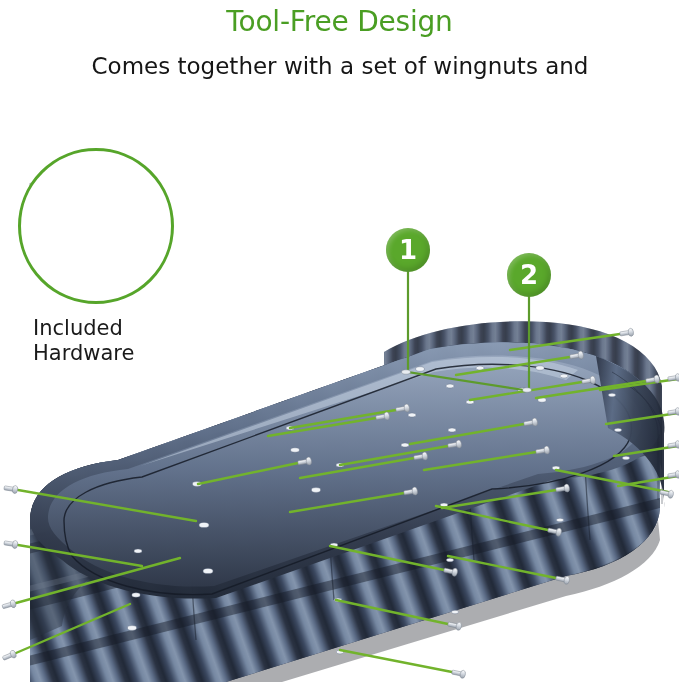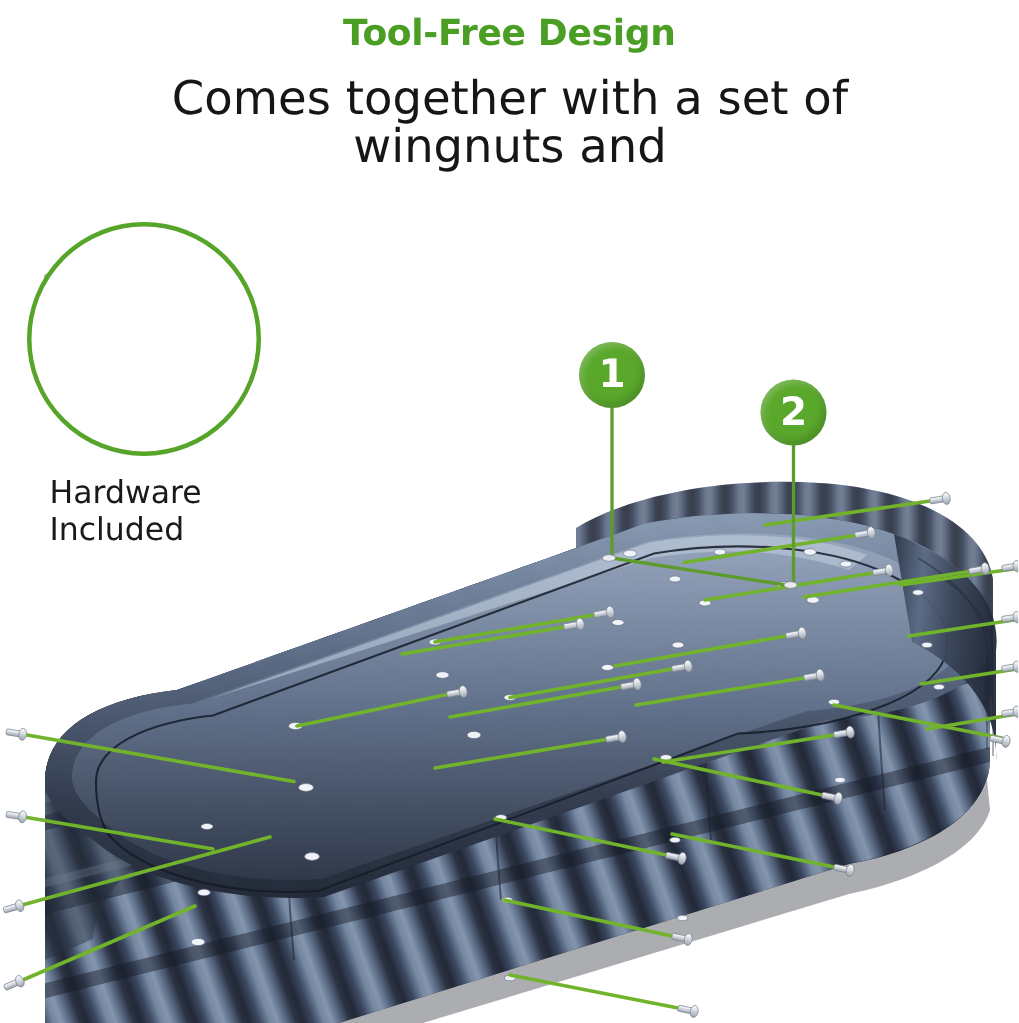--- a/index.html
+++ b/index.html
@@ -11,33 +11,33 @@
     overflow:hidden;
     position:relative;
   }
   #root{position:relative;width:679px;height:682px;overflow:hidden;background:#fff;}
 
   
   .headline{
     position:absolute;left:0;top:2px;width:679px;
     text-align:center;
     font-family:"DejaVu Sans","Liberation Sans",sans-serif;
-    font-weight:700;
-    font-size:24px;
+    font-weight:400;
+    font-size:28px;
     line-height:40px;
     letter-spacing:-0.2px;
     color:#4a9e23;
     white-space:nowrap;
   }
   .subhead{
     position:absolute;left:60px;top:50px;width:560px;
     text-align:center;
     font-family:"DejaVu Sans","Liberation Sans",sans-serif;
     font-weight:400;
-    font-size:31px;
+    font-size:23px;
     line-height:32px;
     color:#161616;
   }
   .subhead .l2{display:block;}
 
   
   .hw-circle{
     position:absolute;left:18px;top:148px;
     width:156px;height:156px;
     border-radius:50%;
@@ -550,21 +550,21 @@
 
         <ellipse cx="0" cy="5" rx="9" ry="9" fill="url(#steelGrad)" stroke="#7b838d" stroke-width="0.6"></ellipse>
         <ellipse cx="-3" cy="2" rx="3.4" ry="3" fill="#ffffff" opacity="0.65"></ellipse>
       </g>
     </g>
   </svg>
 
   <div class="hw-circle"></div>
 
   <div class="hw-label">
+    <span>Included</span>
     <span>Hardware</span>
-    <span>Included</span>
   </div>
 
   <div class="badge" id="badge1">1</div>
 
   <div class="badge" id="badge2">2</div>
 
 </div>
 
 </body></html>

